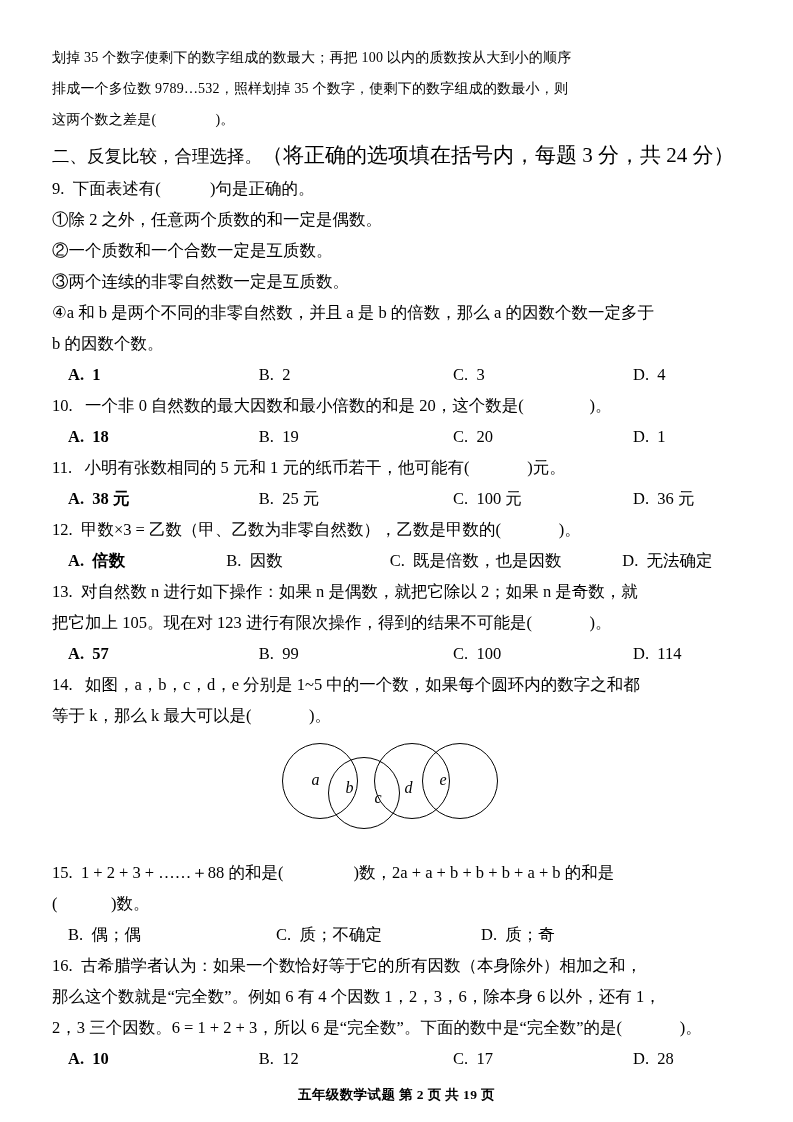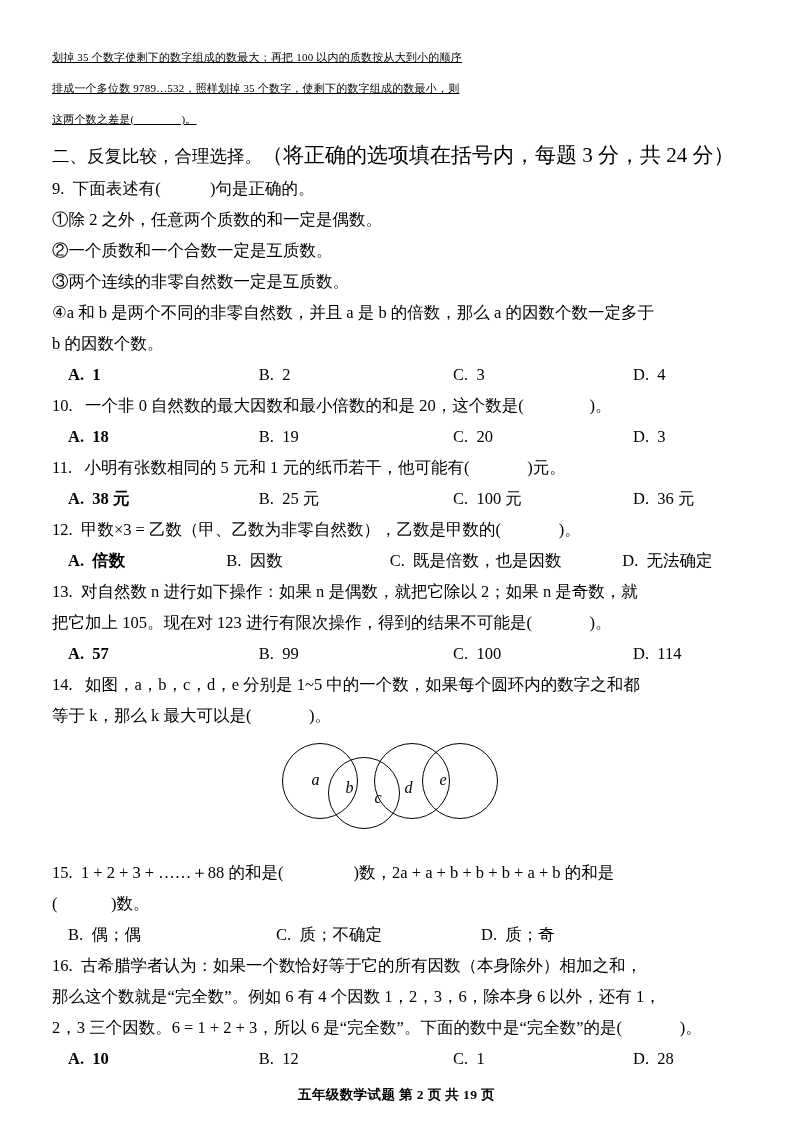--- a/index.html
+++ b/index.html
@@ -16,25 +16,24 @@
     overflow: hidden;
   }
   .page {
     position: relative;
     width: 793px;
     height: 1122px;
     padding: 42px 52px 0 52px;
     box-sizing: border-box;
   }
   .line {
-    font-size: 11px;
+    font-size: 14px;
     line-height: 31px;
     letter-spacing: 0.2px;
     white-space: pre-wrap;
-    text-decoration: underline;
   }
   .section-head {
     font-size: 16.5px;
     line-height: 33px;
     margin-top: 4px;
   }
   .section-head .title {
     font-weight: normal;
     font-size: 17.5px;
   }
@@ -139,21 +138,21 @@
     <span class="opt-b">B.  2</span>
     <span class="opt-c">C.  3</span>
     <span class="opt-d">D.  4</span>
   </div>
 
   <div class="q">10.   一个非 0 自然数的最大因数和最小倍数的和是 20，这个数是(                )。</div>
   <div class="opts">
     <span class="opt-a">A.  18</span>
     <span class="opt-b">B.  19</span>
     <span class="opt-c">C.  20</span>
-    <span class="opt-d">D.  3</span>
+    <span class="opt-d">D.  1</span>
   </div>
 
   <div class="q">11.   小明有张数相同的 5 元和 1 元的纸币若干，他可能有(              )元。</div>
   <div class="opts">
     <span class="opt-a">A.  38 元</span>
     <span class="opt-b">B.  25 元</span>
     <span class="opt-c">C.  100 元</span>
     <span class="opt-d">D.  36 元</span>
   </div>
 
@@ -197,18 +196,18 @@
     <span class="opt-c">C.  质；不确定</span>
     <span class="opt-d">D.  质；奇</span>
   </div>
 
   <div class="q">16.  古希腊学者认为：如果一个数恰好等于它的所有因数（本身除外）相加之和，</div>
   <div class="q">那么这个数就是“完全数”。例如 6 有 4 个因数 1，2，3，6，除本身 6 以外，还有 1，</div>
   <div class="q">2，3 三个因数。6 = 1 + 2 + 3，所以 6 是“完全数”。下面的数中是“完全数”的是(              )。</div>
   <div class="opts">
     <span class="opt-a">A.  10</span>
     <span class="opt-b">B.  12</span>
-    <span class="opt-c">C.  1</span>
+    <span class="opt-c">C.  17</span>
     <span class="opt-d">D.  28</span>
   </div>
 
   <div class="footer">五年级数学试题  第 2 页 共 19 页</div>
 </div>
 
 </body></html>

